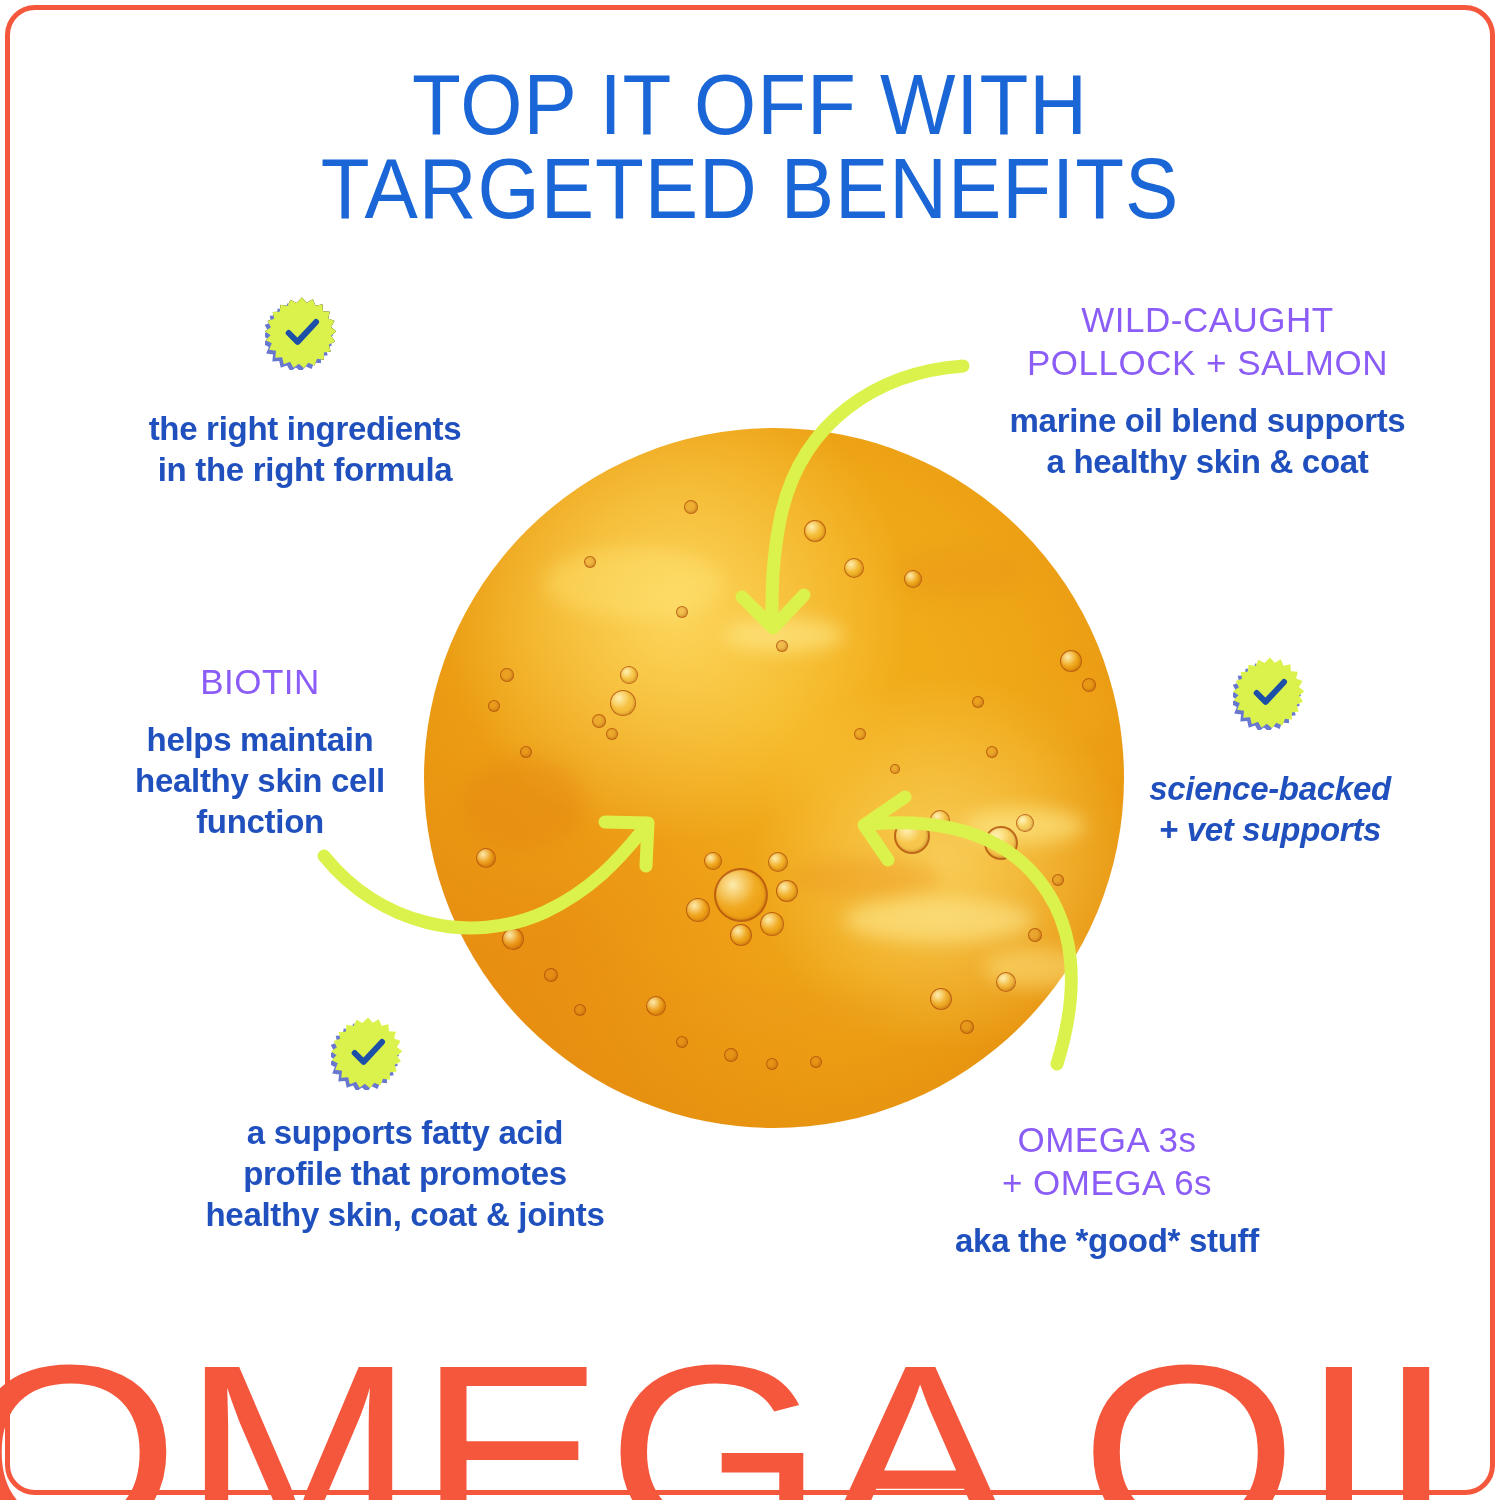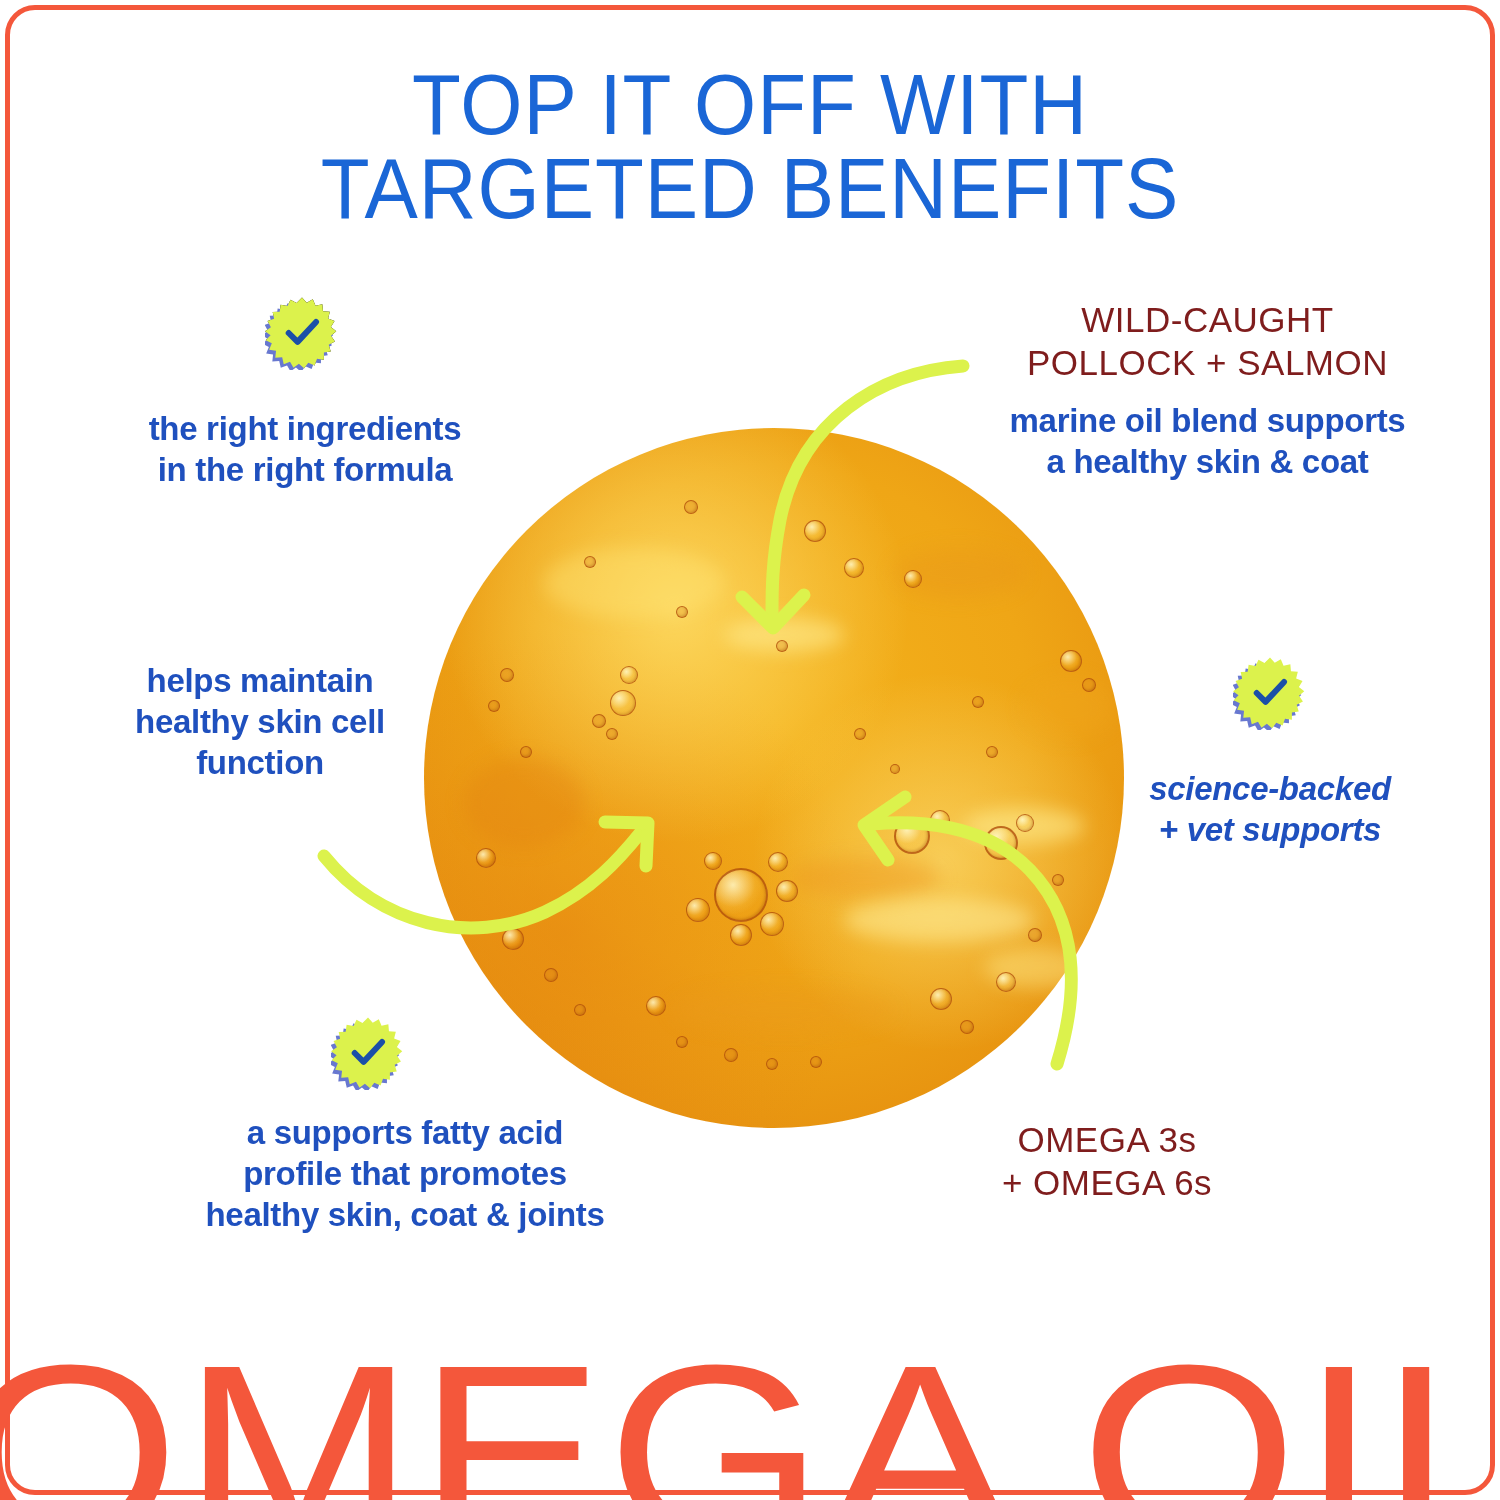--- a/index.html
+++ b/index.html
@@ -88,21 +88,21 @@
     pointer-events: none;
   }
 
   
   .badge { position: absolute; width: 74px; height: 74px; }
   .badge svg { display: block; width: 74px; height: 74px; }
 
   
   .callout { position: absolute; text-align: center; }
   .callout .co-title {
-    color: #7f1d1d;
+    color: #8b5cf6;
     font-family: "Liberation Sans Narrow", "Liberation Sans", sans-serif;
     font-weight: 400;
     font-size: 35px;
     line-height: 43px;
     letter-spacing: 0.5px;
     white-space: nowrap;
   }
   .callout .co-body {
     color: #1F50BE;
     font-weight: 700;
@@ -276,36 +276,38 @@
   </div>
 
   <div class="callout" id="callout-wild">
     <div class="co-title">WILD-CAUGHT</div>
     <div class="co-title">POLLOCK + SALMON</div>
     <div class="co-body">marine oil blend supports</div>
     <div class="co-body">a healthy skin &amp; coat</div>
   </div>
 
   <div class="callout" id="callout-biotin">
+    <div class="co-title">BIOTIN</div>
     <div class="co-body">helps maintain</div>
     <div class="co-body">healthy skin cell</div>
     <div class="co-body">function</div>
   </div>
 
   <div class="callout check-text" id="callout-science">
     <div class="co-body">science-backed</div>
     <div class="co-body">+ vet supports</div>
   </div>
 
   <div class="callout check-text" id="callout-fatty">
     <div class="co-body">a supports fatty acid</div>
     <div class="co-body">profile that promotes</div>
     <div class="co-body">healthy skin, coat &amp; joints</div>
   </div>
 
   <div class="callout" id="callout-omega">
     <div class="co-title">OMEGA 3s</div>
     <div class="co-title">+ OMEGA 6s</div>
+    <div class="co-body">aka the *good* stuff</div>
   </div>
 
   <div id="wordmark">OMEGA OIL</div>
 
 </div>
 
 </body></html>

